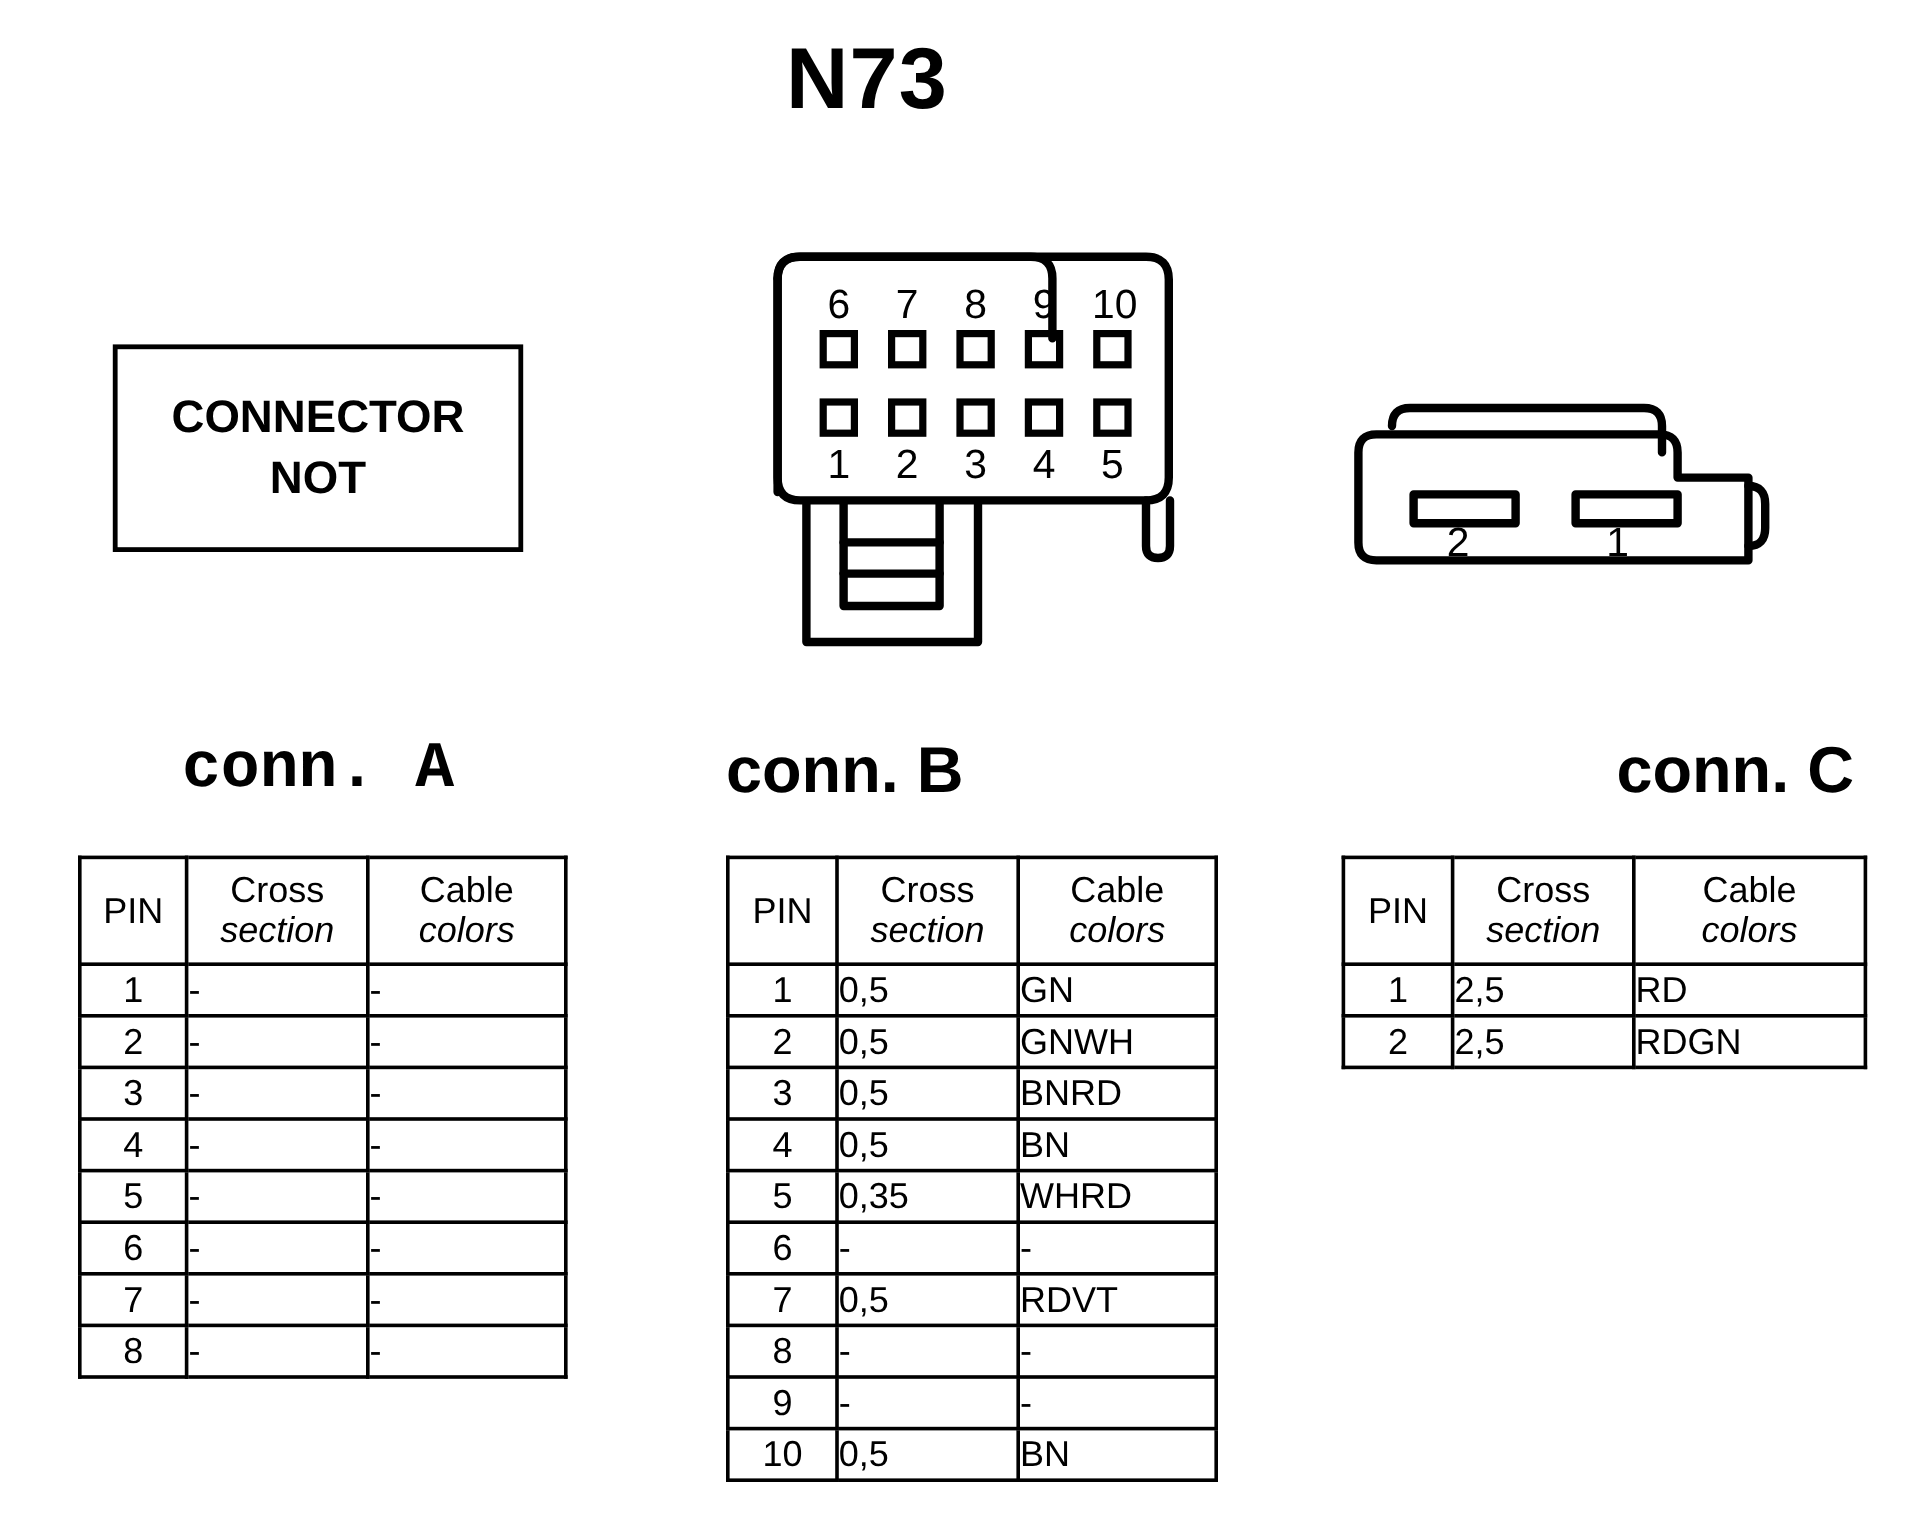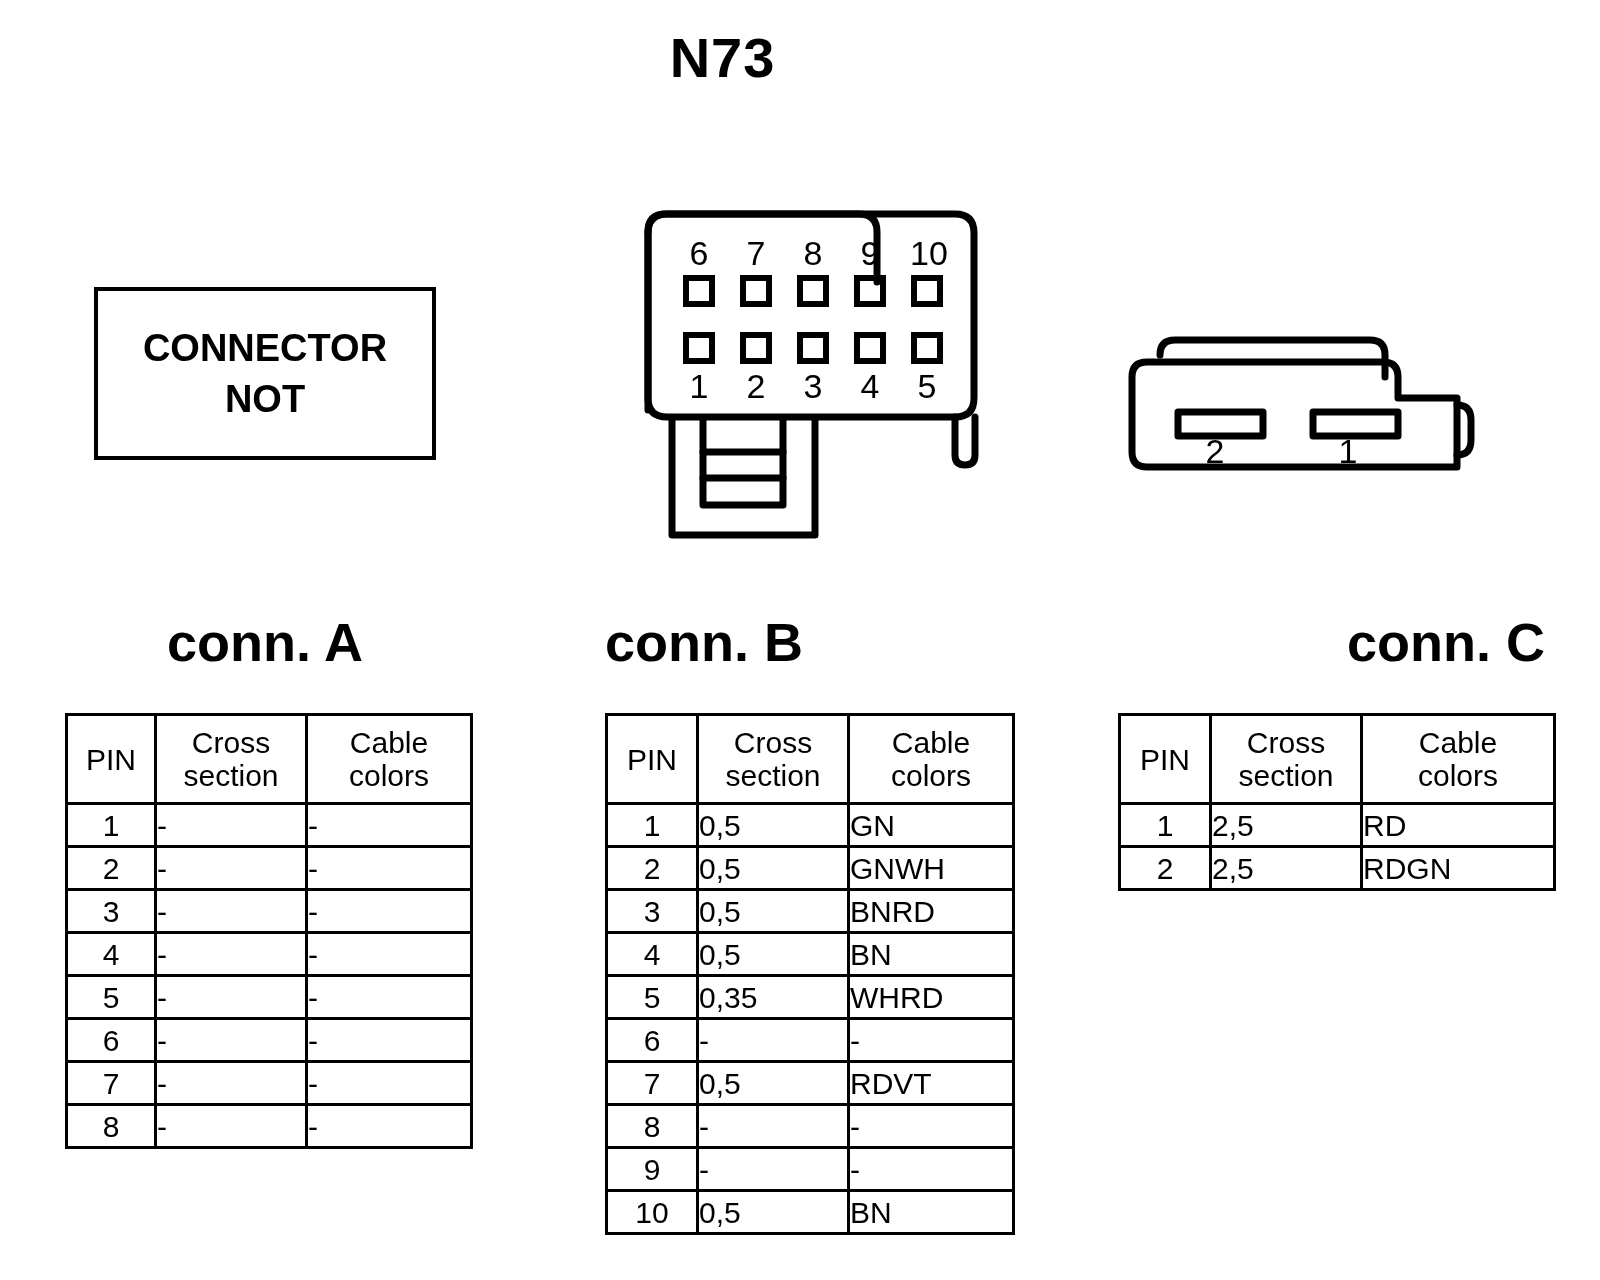--- a/index.html
+++ b/index.html
@@ -16,21 +16,21 @@
     overflow: hidden;
   }
 
   
   #page-title {
     position: absolute;
     top: 30px;
     left: 0;
     width: 1445px;
     text-align: center;
-    font-size: 56px;
+    font-size: 72px;
     font-weight: bold;
     letter-spacing: 1px;
     line-height: 1;
   }
 
   
   #not-available-box {
     position: absolute;
     left: 94px;
     top: 287px;
@@ -69,21 +69,21 @@
   #conn-c-drawing svg { display: block; }
 
   
   .conn-heading {
     position: absolute;
     font-size: 54px;
     font-weight: bold;
     line-height: 1;
     white-space: nowrap;
   }
-  #heading-a { left: 65px;   top: 615px; width: 400px; text-align: center; }
+  #heading-a { left: 65px;   top: 615px; width: 400px; text-align: center; font-family: Liberation Mono, monospace; }
   #heading-b { left: 605px;  top: 615px; width: 400px; text-align: left; }
   #heading-c { left: 1145px; top: 615px; width: 400px; text-align: right; }
 
   
   .pin-table {
     position: absolute;
     border-collapse: collapse;
     table-layout: fixed;
     font-size: 30px;
     line-height: 1.1;
@@ -93,21 +93,21 @@
     font-weight: normal;
     padding: 0;
   }
   .pin-table thead th {
     height: 86px;
     vertical-align: middle;
     text-align: center;
     font-size: 30px;
     margin-left: 32px;
   }
-  .pin-table thead th .hdr2 { display: block; }
+  .pin-table thead th .hdr2 { display: block; font-style: italic; }
   .pin-table tbody td {
     height: 40px;
     vertical-align: middle;
   }
   .col-pin   { width: 88px;  text-align: center; }
   .col-cross { width: 155px; text-align: left; padding-left: 8px; }
   .col-color { width: 155px; text-align: left; padding-left: 8px; }
 
   #table-a { left: 65px;   top: 713px; }
   #table-b { left: 605px;  top: 713px; }

